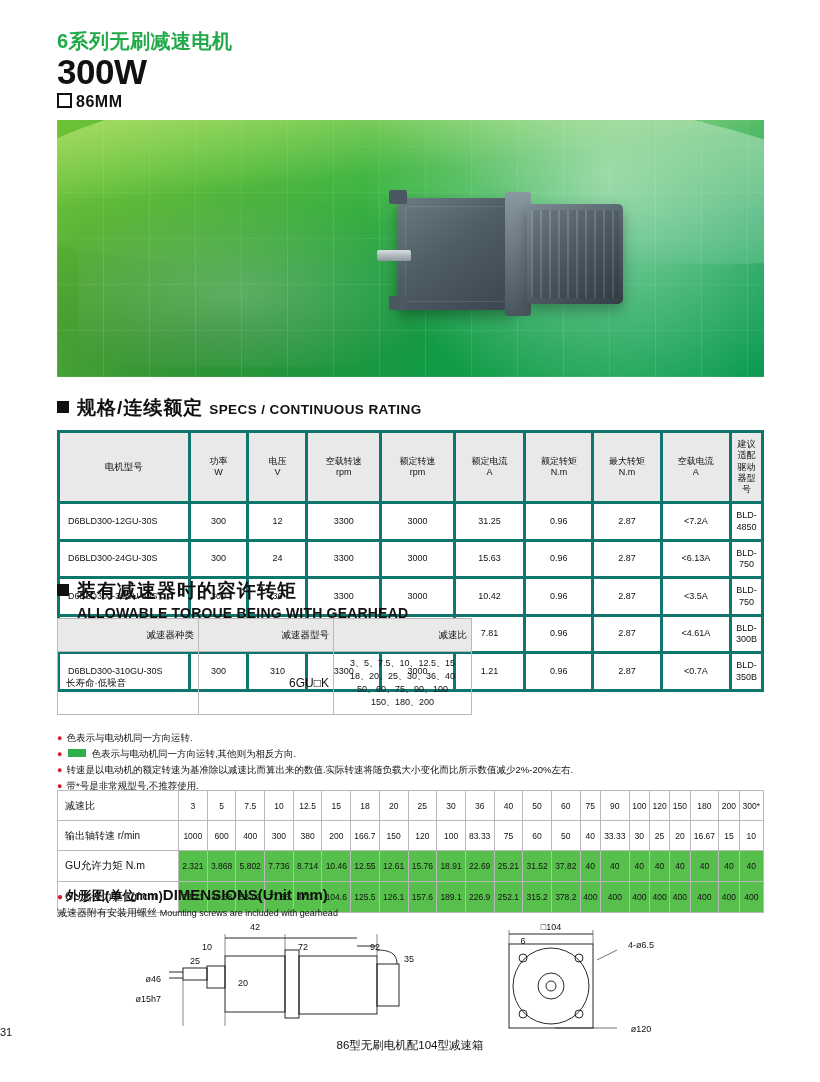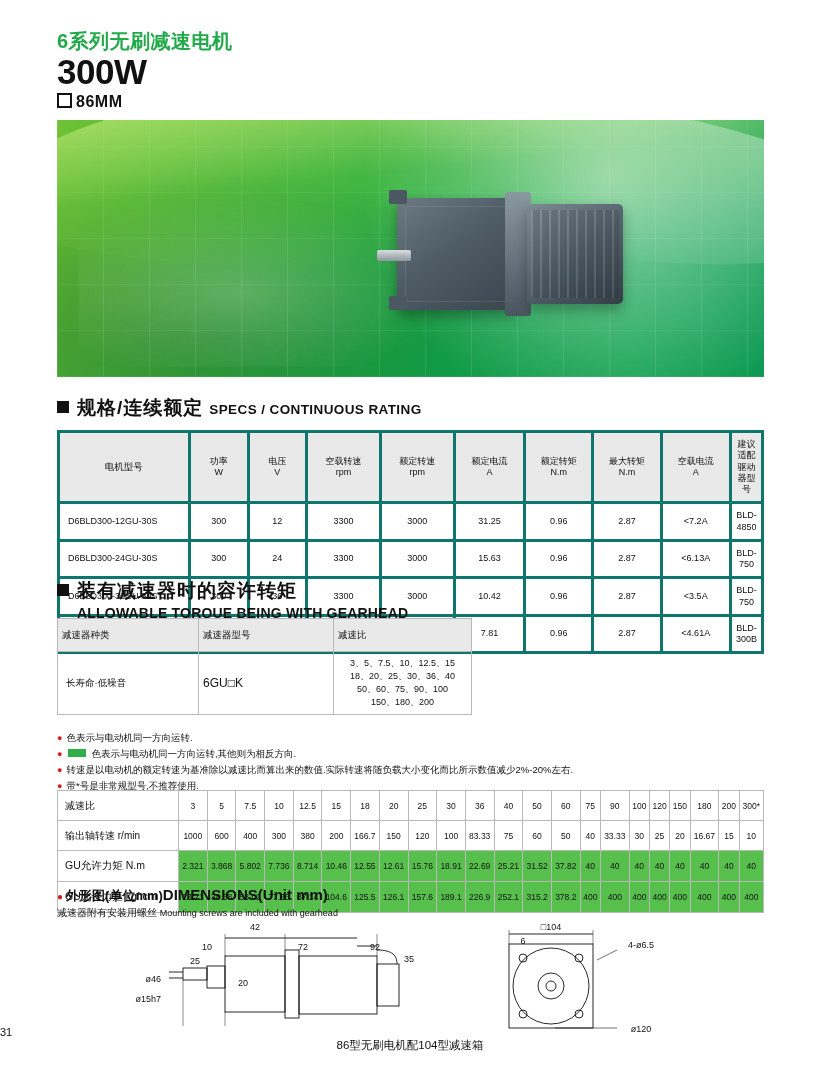--- a/index.html
+++ b/index.html
@@ -133,21 +133,21 @@
   }
   .spec-table tbody td{height:22px;background:#fff;}
   .spec-table tbody td:first-child{text-align:left;padding-left:8px;}
   .spec-table thead th:first-child{font-size:9.5px;}
 
   
   .gear-table{
     position:absolute;left:57px;top:618px;width:415px;font-size:9.5px;
   }
   .gear-table th,.gear-table td{
-    border:1px solid #b9b9b9;padding:5px 4px;text-align:left;color:#111;font-weight:normal;
+    border:1px solid #b9b9b9;padding:5px 4px;text-align:right;color:#111;font-weight:normal;
   }
   .gear-table thead th{background:#e9e9e9;height:22px;}
   .gear-table td.ratio{
     text-align:center;line-height:1.45;padding:5px 6px;font-size:9px;
   }
   .gear-table td.kind{padding-left:8px;text-align:left;width:128px;}
   .gear-table td.model{font-size:12px;width:126px;}
 
   
   .notes{position:absolute;left:57px;top:730px;width:707px;font-size:9.5px;line-height:1.65;color:#111;}
@@ -313,20 +313,32 @@
         <td>D6BLD300-48GU-30S</td>
         <td>300</td>
         <td>48</td>
         <td>3300</td>
         <td>3000</td>
         <td>7.81</td>
         <td>0.96</td>
         <td>2.87</td>
         <td>&lt;4.61A</td>
         <td>BLD-300B</td>
+      </tr>
+      <tr>
+        <td>D6BLD300-310GU-30S</td>
+        <td>300</td>
+        <td>310</td>
+        <td>3300</td>
+        <td>3000</td>
+        <td>1.21</td>
+        <td>0.96</td>
+        <td>2.87</td>
+        <td>&lt;0.7A</td>
+        <td>BLD-350B</td>
       </tr>
     </tbody>
   </table>
 
   <div class="sec" style="top:578px;">
     <span class="sec-mark"></span><span class="sec-cn">装有减速器时的容许转矩</span>
     <span class="sec-en2">ALLOWABLE TORQUE BEING WITH GEARHEAD</span>
   </div>
 
   <table class="gear-table">

